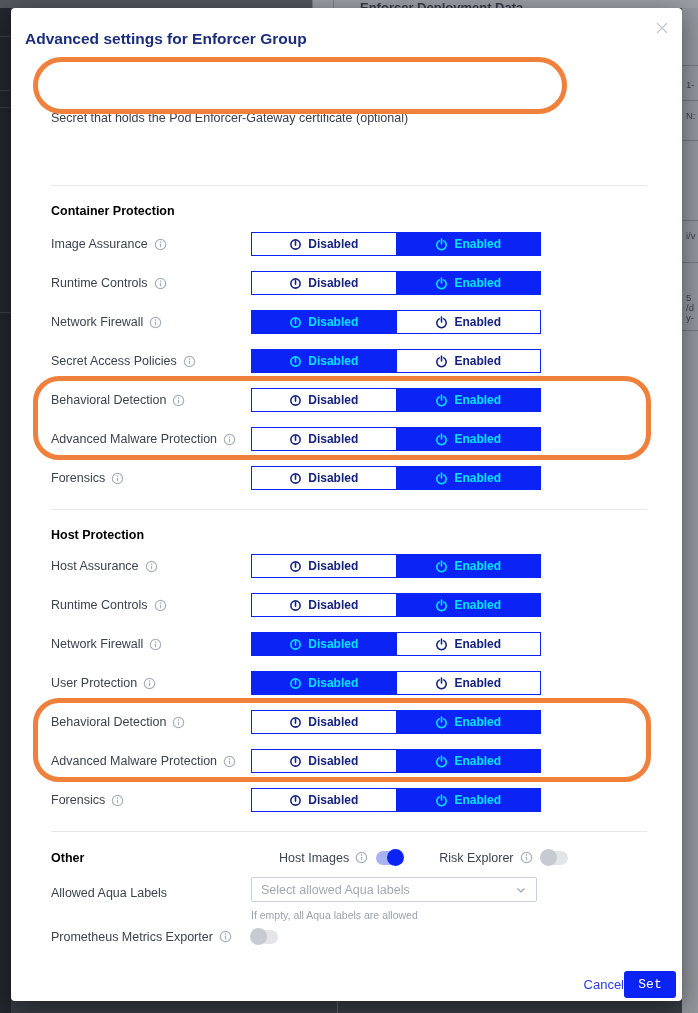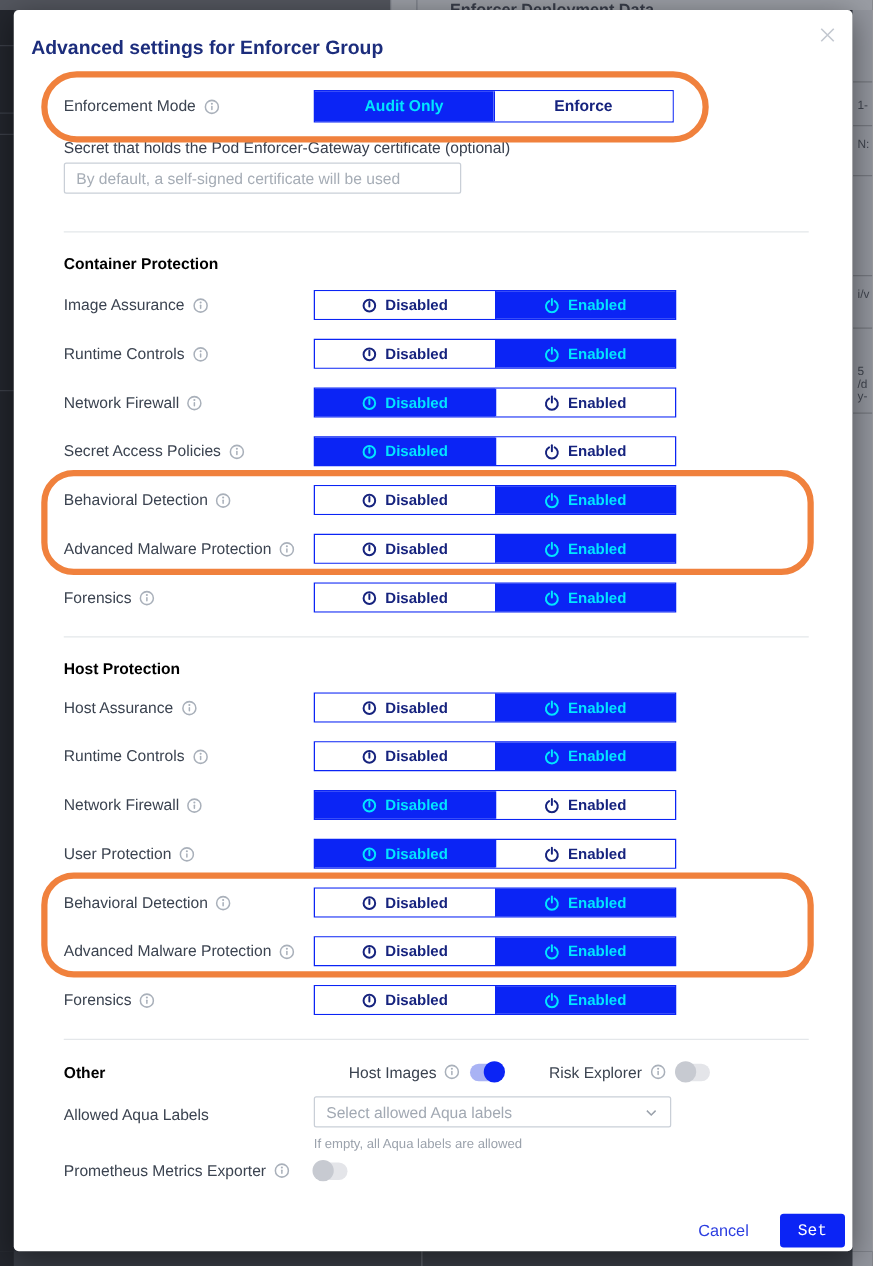--- a/index.html
+++ b/index.html
@@ -79,21 +79,21 @@
 
   .aqua-label { position:absolute; left:40px; top:875px; }
   .aqua-select { position:absolute; left:240px; top:869px; width:286px; height:25px; border:1px solid #c9cfd7;
                  border-radius:2px; display:flex; align-items:center; justify-content:space-between;
                  padding:0 9px; font-size:12.5px; color:#a2a9b3; cursor:pointer; background:#fff; }
   .aqua-hint { position:absolute; left:240px; top:901px; font-size:10.5px; color:#9ba2ac; }
 
   .prom-row { position:absolute; left:40px; top:920px; height:17px; display:flex; align-items:center; }
   .prom-row .switch { position:absolute; left:200px; margin-left:0; }
 
-  .footer { position:absolute; right:6px; top:962px; height:28px; display:flex; align-items:center; gap:25px; }
+  .footer { position:absolute; right:6px; top:962px; height:28px; display:flex; align-items:center; }
   .cancel { font-size:13px; color:#2b3de0; cursor:pointer; background:none; border:none; font-family:inherit; }
   .set-btn { width:52px; height:27px; background:var(--blue); color:#ffffff; border:none; border-radius:3px;
              font-family:Liberation Mono, monospace; font-size:13px; cursor:pointer; }
 </style>
 </head>
 <body>
 
 <div class="top-strip">
   <div class="light"></div>
   <div class="vline1"></div>
@@ -133,38 +133,23 @@
         <path d="M3 3 L13 13 M13 3 L3 13" stroke="#c3c8d0" stroke-width="1.3" fill="none"></path>
       </svg>
   </span>
 
   <h1 class="title">Advanced settings for Enforcer Group</h1>
 
   <div class="annotation a1"></div>
   <div class="annotation a2"></div>
   <div class="annotation a3"></div>
 
-  <div class="enf-row">
-    <span class="row-label">
-      <span class="label-text">Enforcement Mode</span>
-      <svg class="info" viewBox="0 0 14 14">
-          <circle cx="7" cy="7" r="5.6" fill="none" stroke="#a9b0ba" stroke-width="1.3"></circle>
-          <circle cx="7" cy="4.3" r="0.9" fill="#a9b0ba"></circle>
-          <rect x="6.35" y="6" width="1.3" height="4" rx="0.65" fill="#a9b0ba"></rect>
-        </svg>
-    </span>
-    <div class="seg big">
-      <button class="seg-btn sel" id="opt-audit">Audit Only</button>
-      <button class="seg-btn" id="opt-enforce">Enforce</button>
-    </div>
-  </div>
 
   <div class="secret-block">
     <label>Secret that holds the Pod Enforcer-Gateway certificate (optional)</label>
-    <input type="text" placeholder="By default, a self-signed certificate will be used" style="">
   </div>
 
   <div class="divider d1"></div>
   <h2 class="section-h sh1">Container Protection</h2>
   <div class="rows" id="container-rows">
       <div class="prot-row">
         <span class="row-label">
           <span class="label-text">Image Assurance</span>
           <svg class="info" viewBox="0 0 14 14">
             <circle cx="7" cy="7" r="5.6" fill="none" stroke="#a9b0ba" stroke-width="1.3"></circle>

